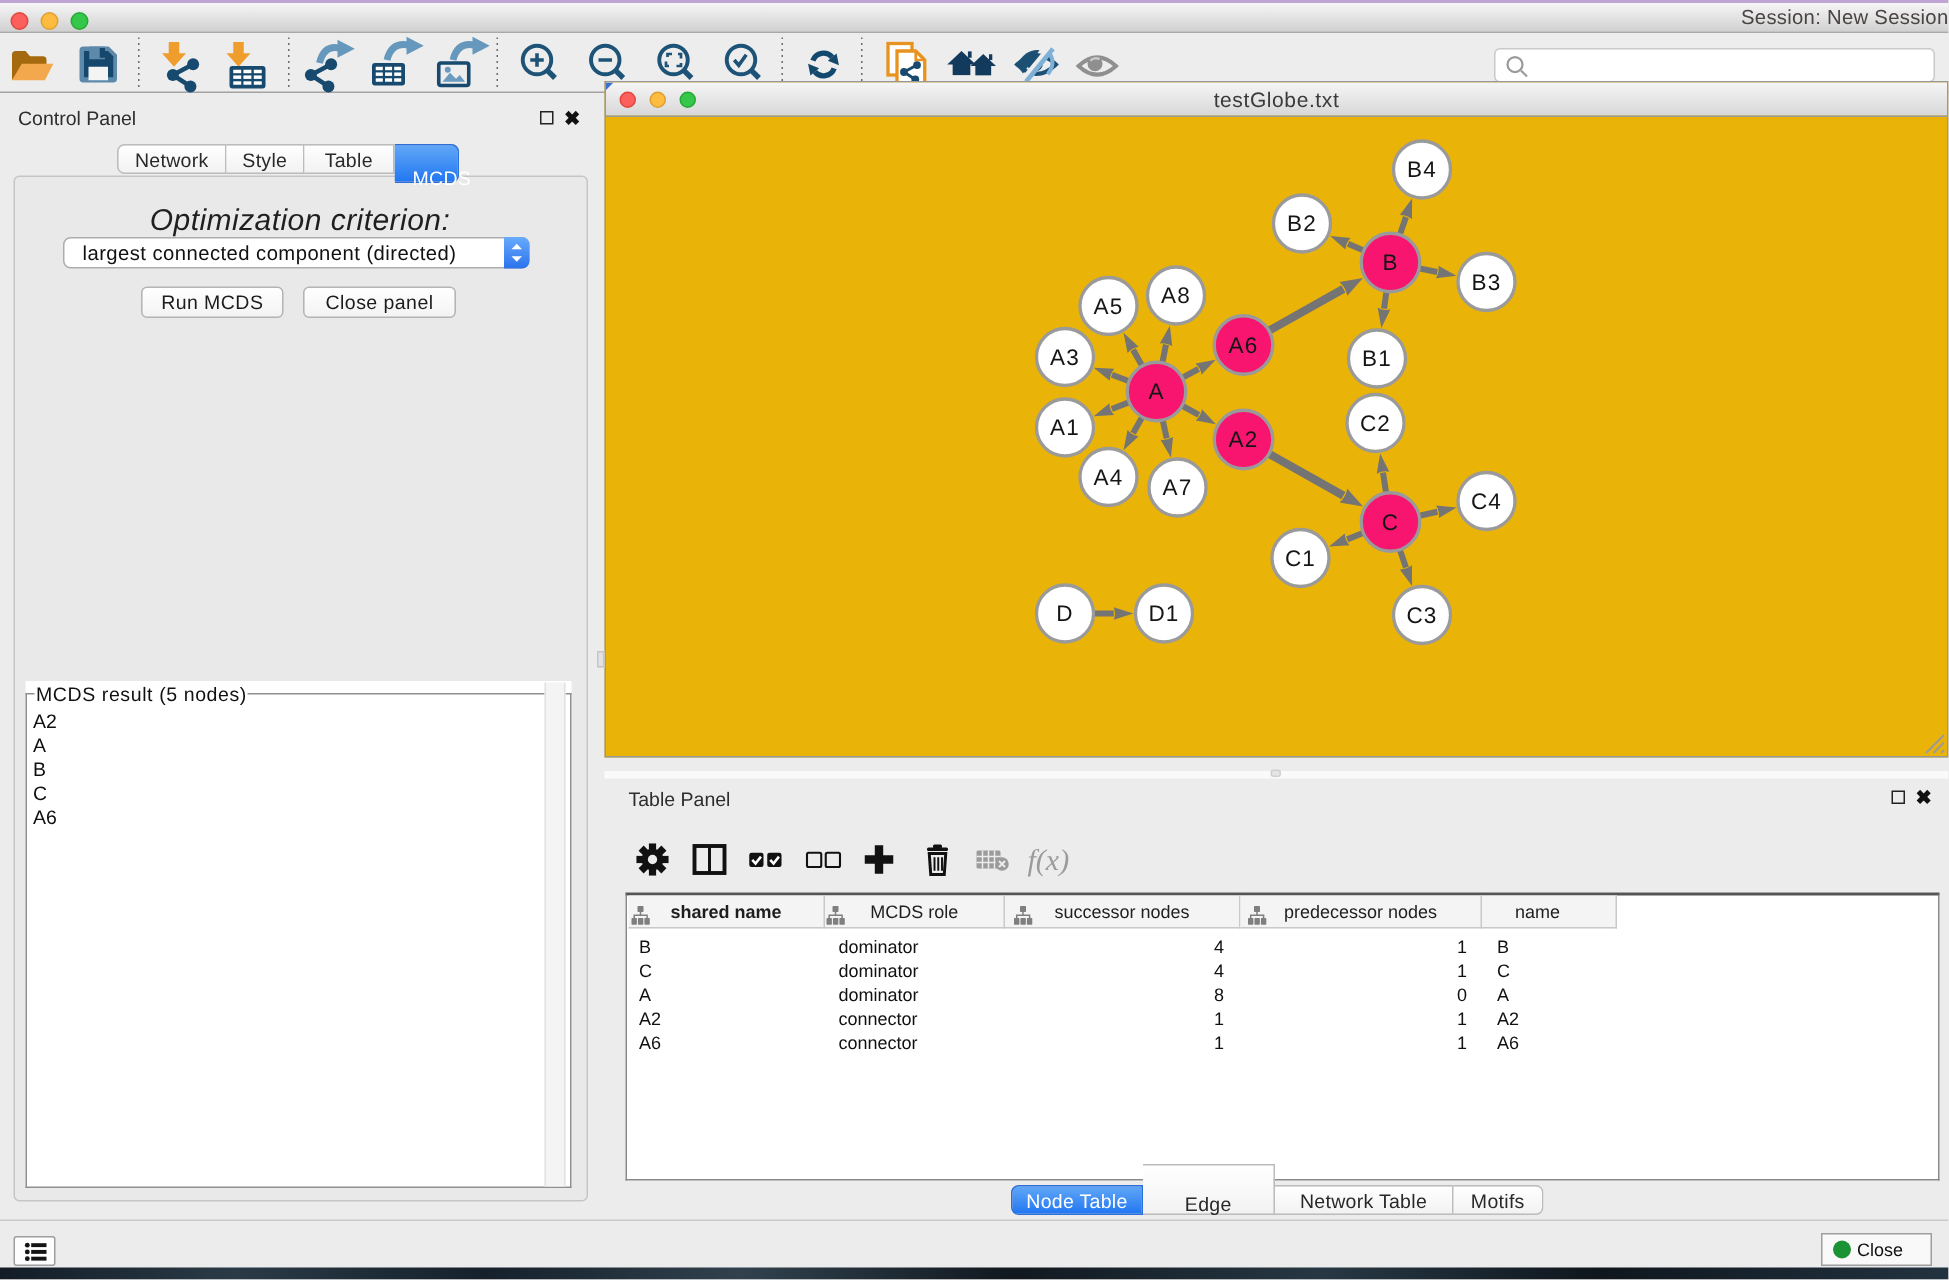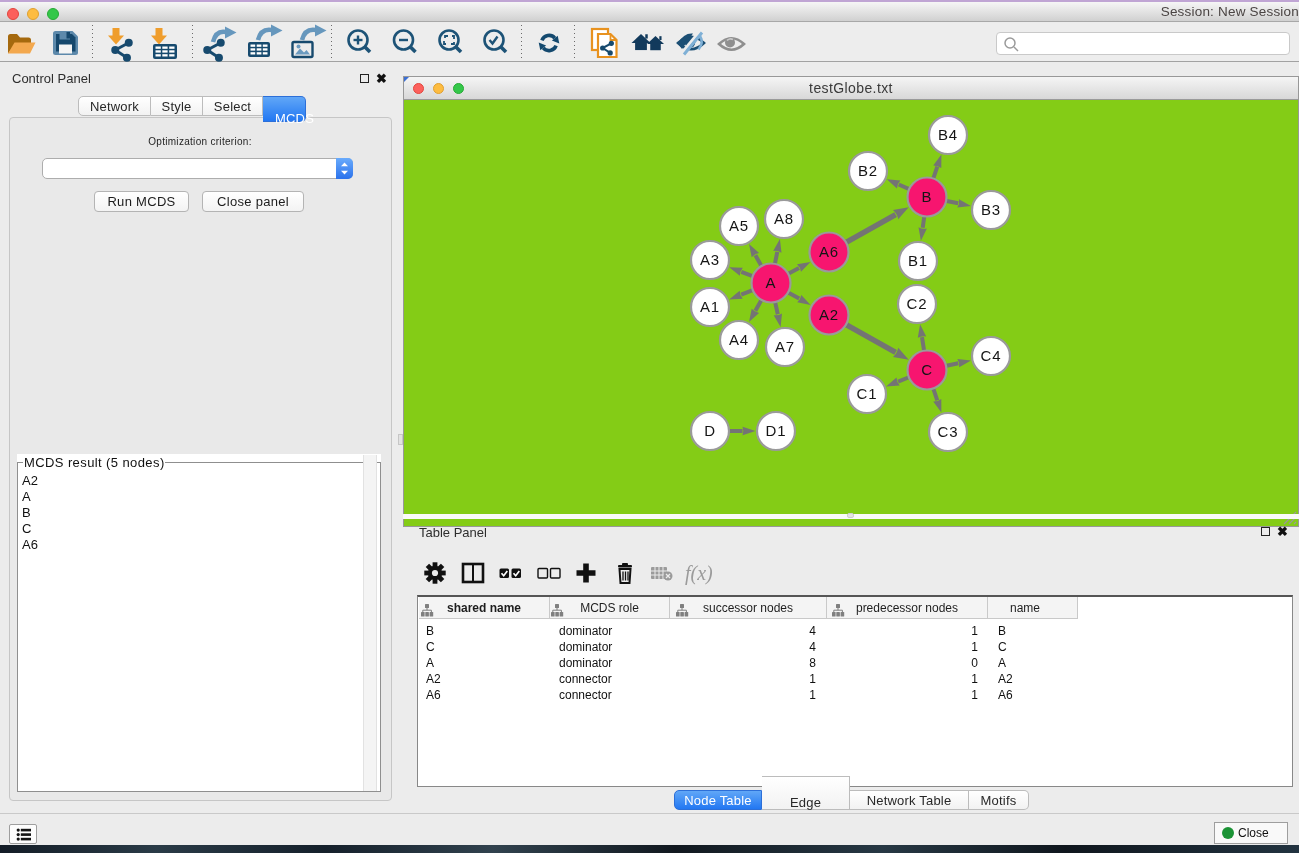--- a/index.html
+++ b/index.html
@@ -26,41 +26,41 @@
 .panetitle-sq { border:1.5px solid #222; width:9px; height:9px; background:transparent; }
 .panetitle-x { font-size:13px; color:#111; font-weight:bold; }
 .tabrow { height:20px; display:flex; }
 .tab { height:20px; line-height:19px; font-size:13px; letter-spacing:0.2px; color:#282828; background:linear-gradient(#ffffff,#f2f2f2);
   border:1px solid #bcbcbc; border-left:none; text-align:center; padding:0 14px; }
 .tab.first { border-left:1px solid #bcbcbc; border-radius:5px 0 0 5px; }
 .tab.last { border-radius:0 5px 5px 0; }
 .tab.sel { background:linear-gradient(#61a7f7,#2277f2); color:#fff; border-color:#2c6fd8; }
 #cp-panel { left:9px; top:117px; width:383px; height:684px; background:#e9e9e9;
   border:1px solid #c6c6c6; border-radius:4px; }
-#optlabel { left:0; top:136px; width:400px; text-align:center; font-size:10px; letter-spacing:0.3px; color:#1f1f1f; }
+#optlabel { left:0; top:136px; width:400px; text-align:center; font-size:20px; letter-spacing:0.3px; color:#1f1f1f;font-style:italic; }
 #dropdown { left:42px; top:158px; width:311px; height:21px; background:#fff; border:1px solid #adadad; border-radius:5px; }
 #dropdown .txt { position:absolute; left:12px; top:0; line-height:20px; font-size:13.5px; letter-spacing:0.3px; color:#111; }
 #dropdown .spin { position:absolute; right:-1px; top:-1px; width:17px; height:21px; border-radius:0 5px 5px 0;
   background:linear-gradient(#69abfc,#2b72ec); }
 .btn { position:absolute; height:21px; background:linear-gradient(#ffffff,#f3f3f3); border:1px solid #b4b4b4;
   border-radius:4px; font-size:13px; letter-spacing:0.3px; color:#1c1c1c; text-align:center; line-height:19px; }
 
 #mcdsbox { left:17px; top:454px; width:364px; height:338px; background:#fff; }
 #mcdsbox .fs-l { position:absolute; left:0; top:8px; bottom:0; width:1px; background:#8f8f8f; }
 #mcdsbox .fs-r { position:absolute; right:0; top:8px; bottom:0; width:1px; background:#8f8f8f; }
 #mcdsbox .fs-b { position:absolute; left:0; bottom:0; right:0; height:1px; background:#8f8f8f; }
 #mcdsbox .fs-t1 { position:absolute; left:0; top:8px; width:6px; height:1px; background:#8f8f8f; }
 #mcdsbox .fs-t2 { position:absolute; left:148px; top:8px; right:0; height:1px; background:#8f8f8f; }
 #mcdsbox .legend { position:absolute; left:7px; top:1px; font-size:13px; letter-spacing:0.4px; color:#111; }
 #mcdsbox .items { position:absolute; left:5px; top:19px; font-size:13px; color:#111; line-height:16px; }
 #mcdsbox .sb { position:absolute; right:4px; top:1px; width:14px; height:336px; background:#f4f4f4;
   border-left:1px solid #e2e2e2; border-right:1px solid #e2e2e2; }
 
 
-#netwin { left:403px; top:76px; width:896px; height:451px; background:#84cc16; border:1px solid #989898;padding-left:37px; }
+#netwin { left:403px; top:54px; width:896px; height:451px; background:#eab308; border:1px solid #989898;padding-left:37px; }
 #nettitle { position:absolute; left:0; top:0; width:100%; height:23px;
   background:linear-gradient(#f5f5f5,#d8d8d8); border-bottom:1px solid #9a9a9a; }
 #nettitle .title { text-align:center; font-size:14px; letter-spacing:0.4px; color:#3a3a3a; line-height:23px; }
 
 
 #tp-title { left:419px; top:525px; font-size:13px; color:#2d2d2d; }
 #tptable { left:417px; top:595px; width:876px; height:192px; background:#fff; border:1px solid #888; border-top:2px solid #555; }
 .th { position:absolute; top:0; height:22px; background:#f4f4f4;
   border-right:1px solid #c9c9c9; border-bottom:1px solid #c9c9c9; font-size:12px; color:#1e1e1e; text-align:center; line-height:22px; }
 .td { position:absolute; font-size:12px; color:#111; height:16px; line-height:16px; }
@@ -189,25 +189,26 @@
   </div>
 </div>
 
 <div class="abs" id="cp-title">Control Panel</div>
 <div class="abs panetitle-sq" style="left:360px;top:74px;"></div>
 <div class="abs panetitle-x" style="left:376px;top:71px;">✖</div>
 <div class="abs" id="cp-panel"></div>
 <div class="abs tabrow" style="left:78px;top:96px;">
   <div class="tab first" style="width:73px;padding:0;">Network</div>
   <div class="tab" style="width:52px;padding:0;">Style</div>
-  <div class="tab" style="width:60px;padding:0;">Select</div>
+  <div class="tab" style="width:60px;padding:0;">Table</div>
   <div class="tab last sel" style="width:43px;padding:12px;">MCDS</div>
 </div>
 <div class="abs" id="optlabel">Optimization criterion:</div>
 <div class="abs" id="dropdown">
+  <div class="txt">largest connected component (directed)</div>
   <div class="spin">
     <svg width="17" height="21" viewBox="0 0 17 21">
       <path d="M5 8.2 L8.5 4.5 L12 8.2 Z" fill="#fff"></path>
       <path d="M5 12.8 L8.5 16.5 L12 12.8 Z" fill="#fff"></path>
     </svg>
   </div>
 </div>
 <div class="btn" style="left:94px;top:191px;width:95px;">Run MCDS</div>
 <div class="btn" style="left:202px;top:191px;width:102px;">Close panel</div>
 <div class="abs" id="mcdsbox">

